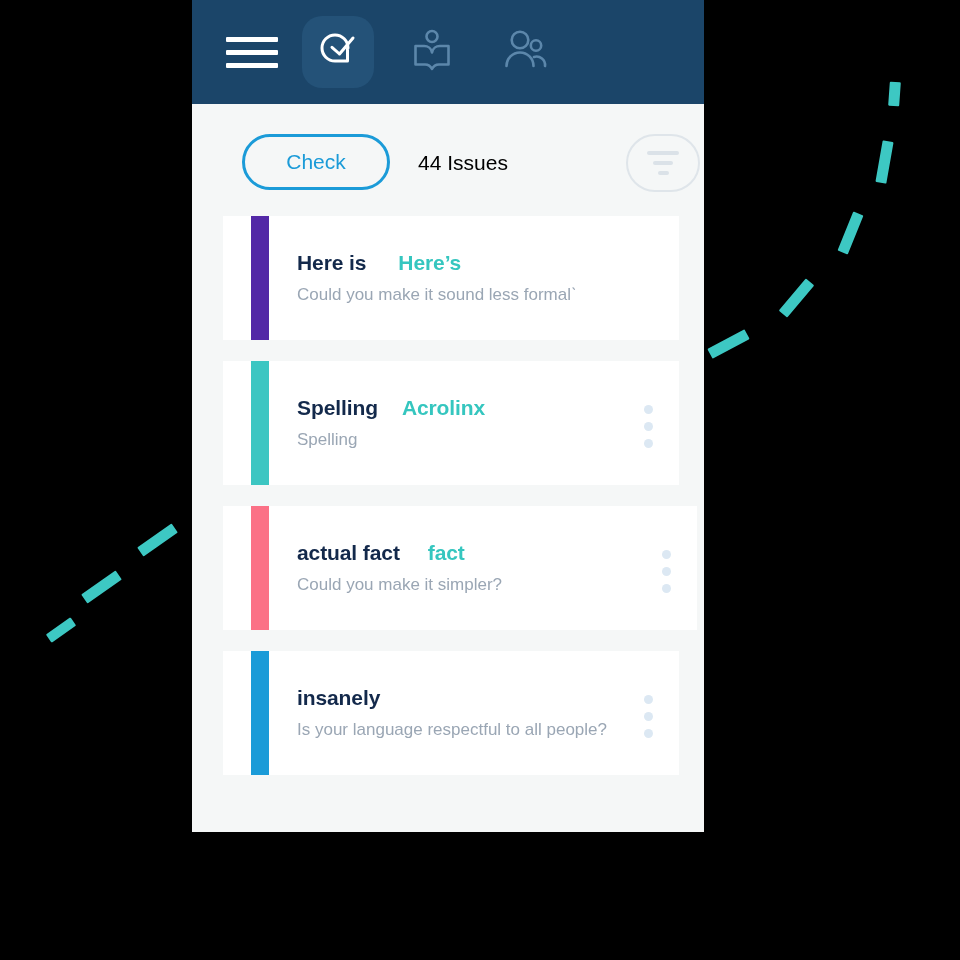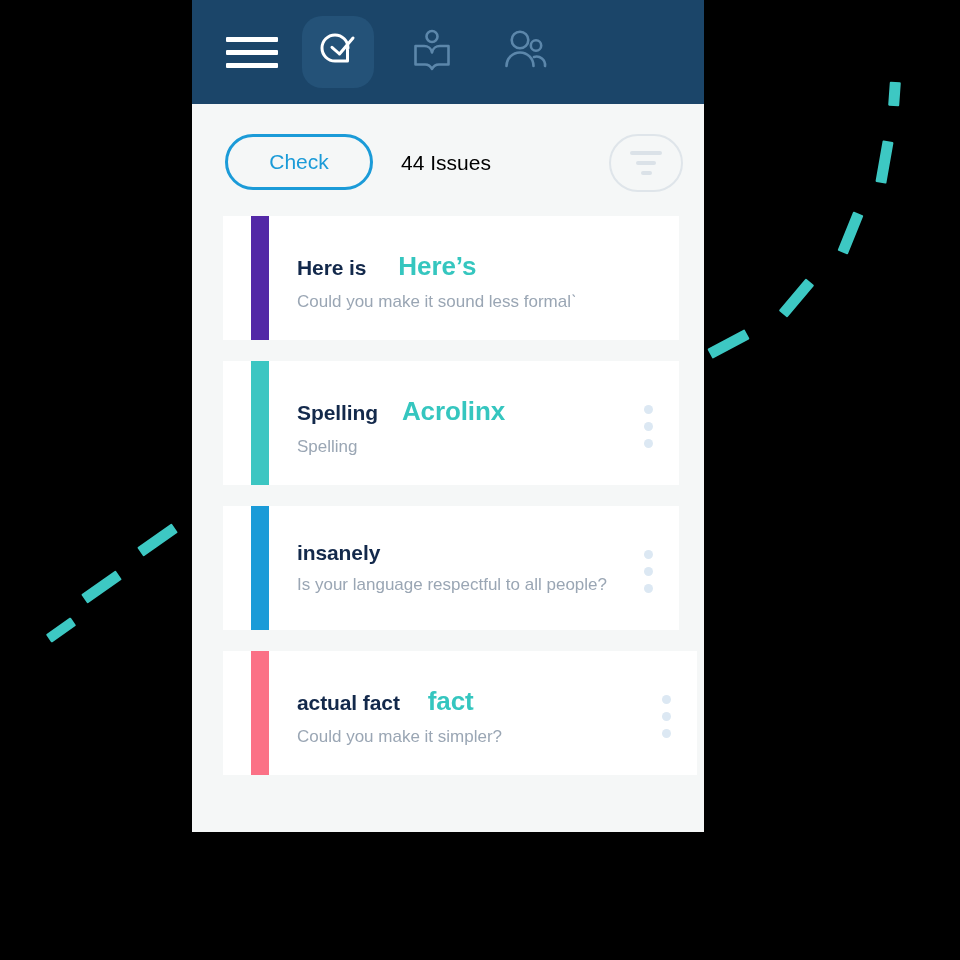--- a/index.html
+++ b/index.html
@@ -88,21 +88,21 @@
     align-items: center;
     justify-content: center;
     color: #ffffff;
     font-size: 36px;
     letter-spacing: 0.5px;
   }
 
   
   #toolbar {
     position: absolute;
-    left: 0;
+    left: 17px;
     top: 104px;
     width: 548px;
     height: 112px;
   }
   #check-button {
     position: absolute;
     left: 33px;
     top: 30px;
     width: 148px;
     height: 56px;
@@ -177,21 +177,21 @@
     display: flex;
     align-items: baseline;
   }
   .issue-term {
     font-size: 21px;
     font-weight: bold;
     color: #13294b;
     letter-spacing: -0.1px;
   }
   .issue-suggestion {
-    font-size: 26px;
+    font-size: 21px;
     font-weight: bold;
     color: #35c6bf;
     letter-spacing: -0.1px;
   }
   .issue-desc {
     margin-top: 10px;
     font-size: 17px;
     color: #9aa6b4;
     white-space: nowrap;
   }
@@ -301,44 +301,44 @@
             <span class="issue-suggestion" style="margin-left: 24px;">Acrolinx</span>
           </div>
           <div class="issue-desc">Spelling</div>
           <div class="card-menu">
             <div class="menu-dot"></div>
             <div class="menu-dot"></div>
             <div class="menu-dot"></div>
           </div>
         </div>
       </div>
-      <div class="issue-card" style="width: 428px;">
-        <div class="card-accent" style="background: rgb(27, 155, 216);"></div>
-        <div class="card-body">
-          <div class="card-heading">
-            <span class="issue-term">insanely</span>
-          </div>
-          <div class="issue-desc">Is your language respectful to all people?</div>
-          <div class="card-menu">
-            <div class="menu-dot"></div>
-            <div class="menu-dot"></div>
-            <div class="menu-dot"></div>
-          </div>
-        </div>
-      </div>
       <div class="issue-card" style="width: 446px;">
         <div class="card-accent" style="background: rgb(251, 113, 134);"></div>
         <div class="card-body">
           <div class="card-heading">
             <span class="issue-term">actual fact</span>
             <span class="issue-suggestion" style="margin-left: 28px;">fact</span>
           </div>
           <div class="issue-desc">Could you make it simpler?</div>
           <div class="card-menu">
             <div class="menu-dot"></div>
             <div class="menu-dot"></div>
             <div class="menu-dot"></div>
           </div>
         </div>
       </div>
+      <div class="issue-card" style="width: 428px;">
+        <div class="card-accent" style="background: rgb(27, 155, 216);"></div>
+        <div class="card-body">
+          <div class="card-heading">
+            <span class="issue-term">insanely</span>
+          </div>
+          <div class="issue-desc">Is your language respectful to all people?</div>
+          <div class="card-menu">
+            <div class="menu-dot"></div>
+            <div class="menu-dot"></div>
+            <div class="menu-dot"></div>
+          </div>
+        </div>
+      </div>
     </div>
 
 </div>
 
 </body></html>

